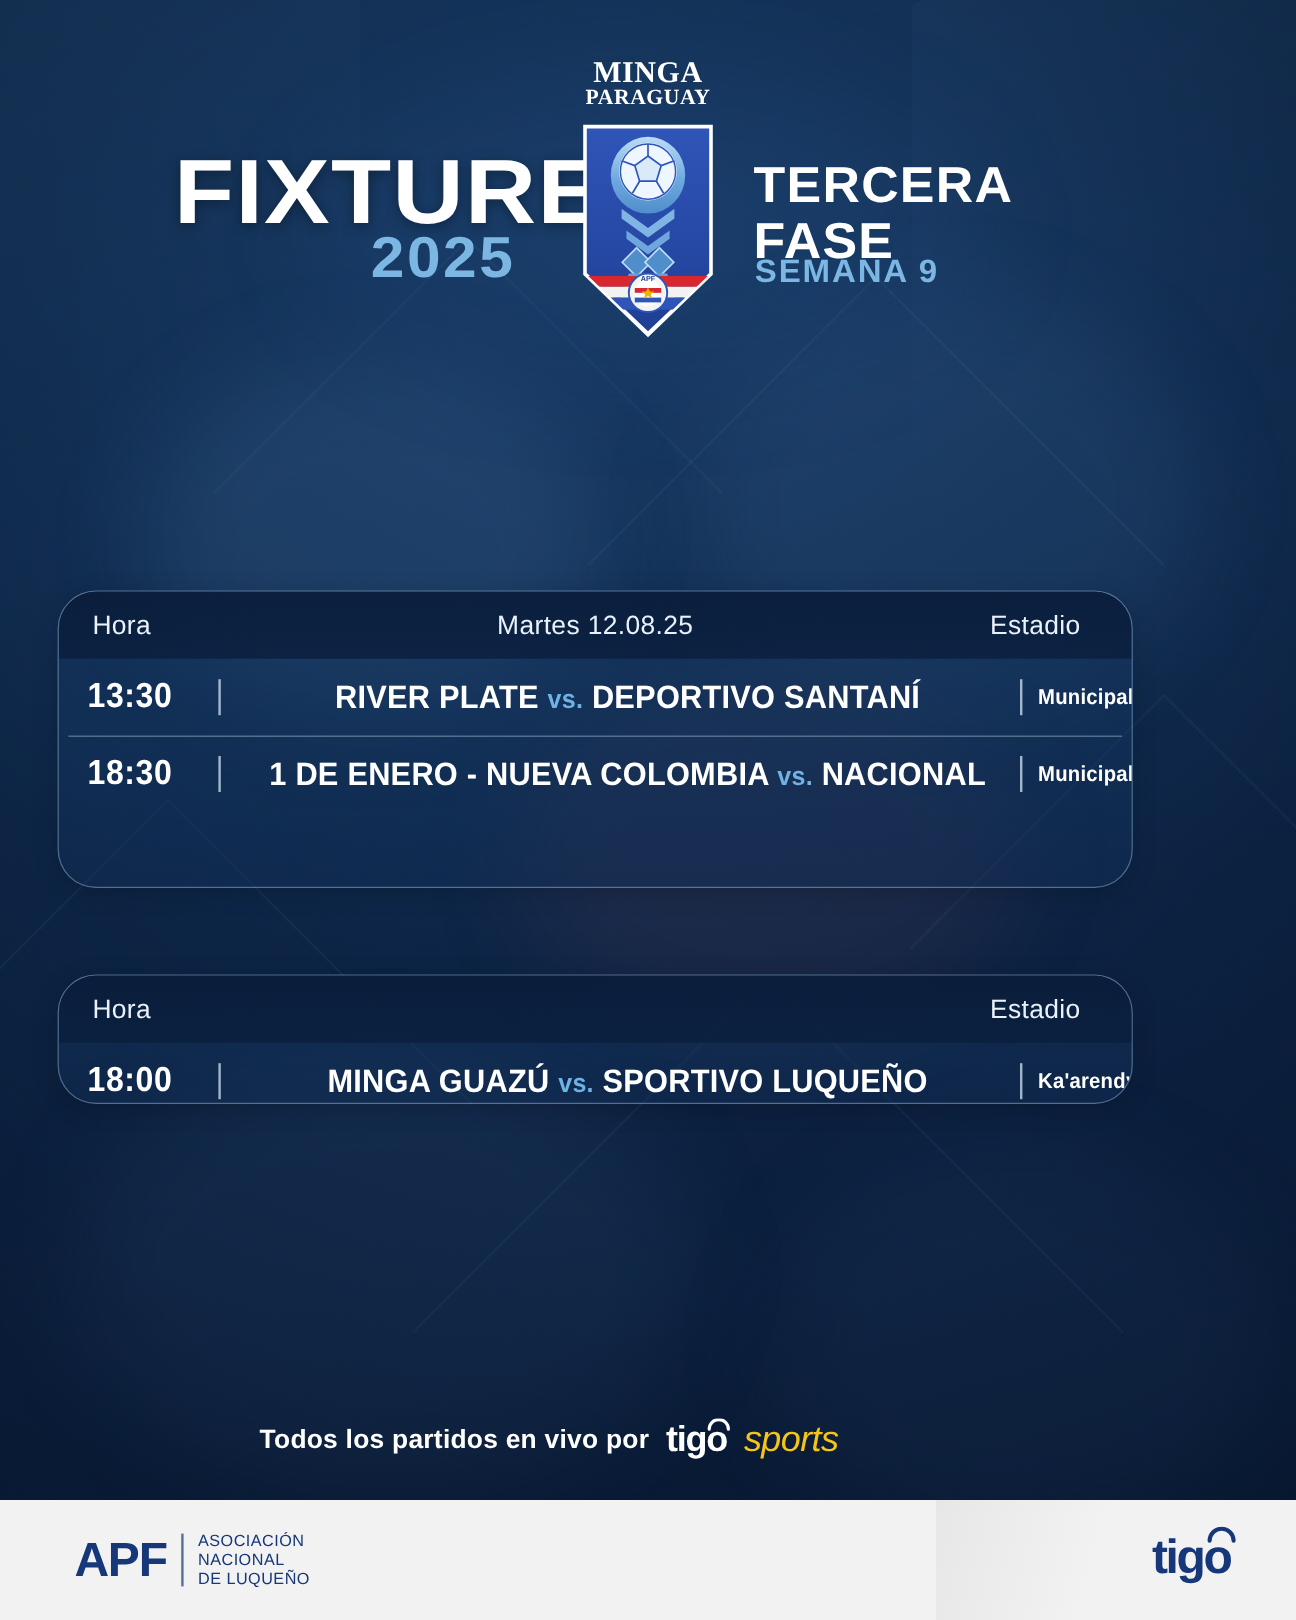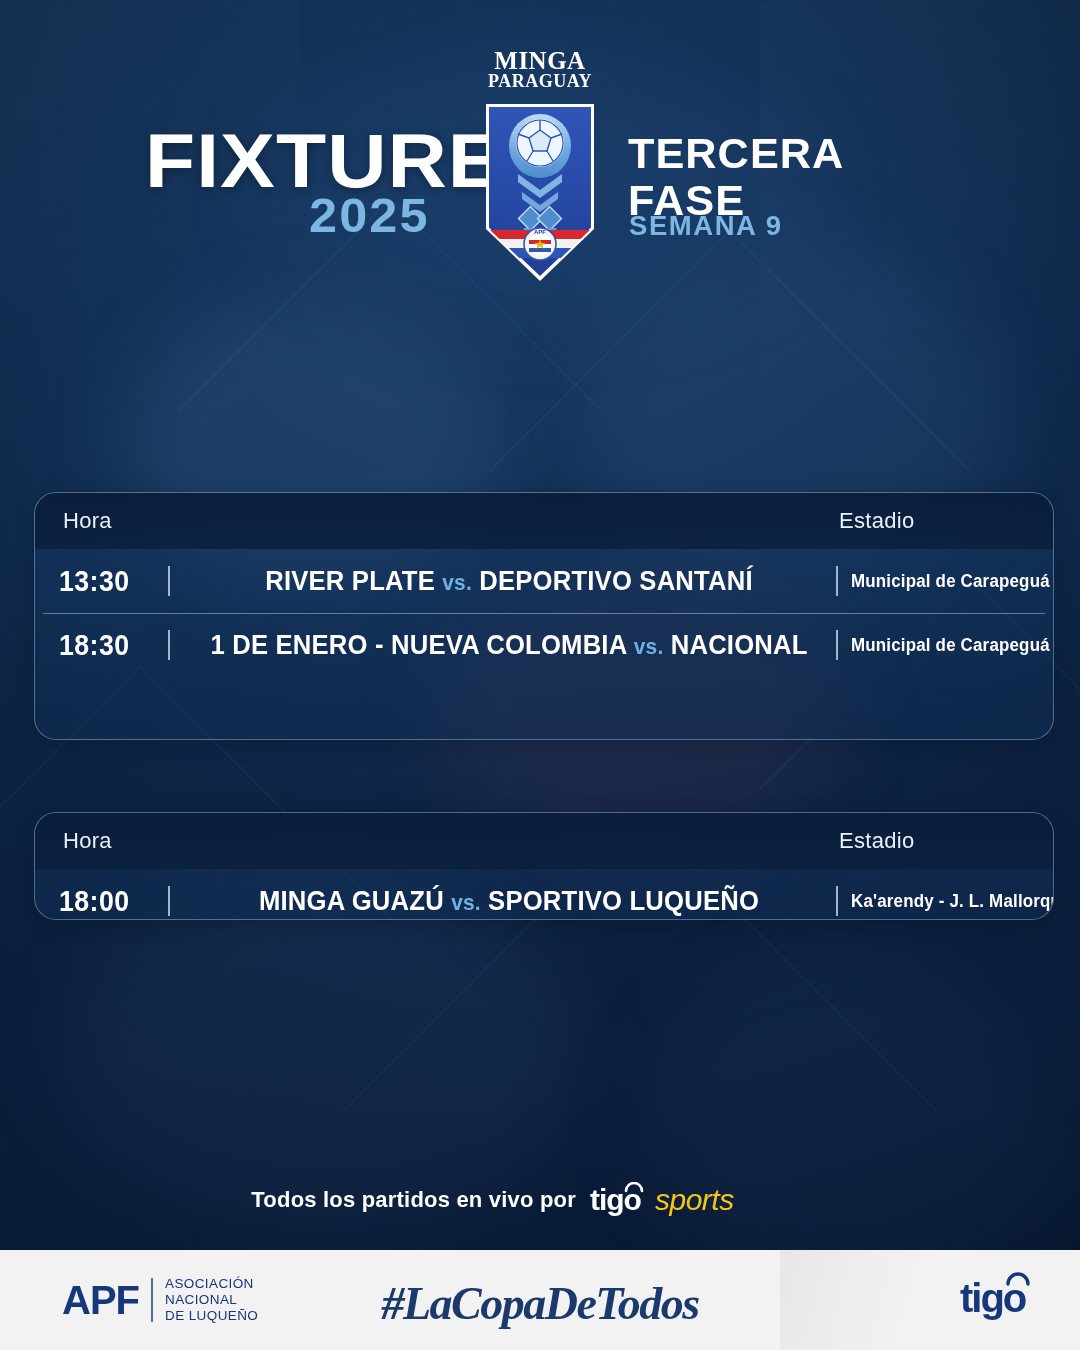--- a/index.html
+++ b/index.html
@@ -78,42 +78,42 @@
   .crest-copa, .crest-py {
     position:absolute; left:0; width:136px; text-align:center;
     font-family:"Liberation Serif", serif; font-weight:bold; color:#fff;
     letter-spacing:.5px;
   }
   .crest-copa { top:0px;  font-size:25px; }
   .crest-py   { top:24px; font-size:18px; }
 
   
   .card {
-    position:absolute; left:34px; width:1020px;
+    position:absolute; left:48px; width:896px;
     border:1.5px solid rgba(170,205,235,.42);
-    border-radius:22px;
+    border-radius:32px;
     overflow:hidden;
     background:linear-gradient(180deg, rgba(22,56,99,.50) 0%, rgba(18,48,88,.42) 100%);
     box-shadow:0 4px 20px rgba(0,0,0,.18);
   }
   #card-1 { top:492px; height:248px; }
   #card-2 { top:812px; height:108px; }
 
   .thead {
     height:56px; display:flex; align-items:center;
     background:linear-gradient(180deg, rgba(9,27,56,.88) 0%, rgba(10,30,60,.80) 100%);
     position:relative;
   }
   .th {
     color:#e9f1f9; font-size:22px; font-weight:normal;
     letter-spacing:.3px;
   }
   .th-hora   { position:absolute; left:28px; }
   .th-date   { position:absolute; left:0; width:100%; text-align:center; }
-  .th-estadio{ position:absolute; left:776px;margin-left:28px; }
+  .th-estadio{ position:absolute; left:776px; }
 
   .row {
     height:64px; display:flex; align-items:center; position:relative;
   }
   .row + .row::before {
     content:""; position:absolute; top:0; left:8px; right:8px;
     height:1px; background:rgba(198,222,242,.45);
   }
   .r-time {
     position:absolute; left:24px; top:50%; transform:translateY(-50%) scaleX(.92);
@@ -141,21 +141,21 @@
   .r-stadium {
     position:absolute; left:816px; width:228px;
     font-size:18px; font-weight:bold; color:#ffffff;
     letter-spacing:.2px; white-space:nowrap;
     transform:scaleX(.94); transform-origin:left center;
   }
 
   
   .broadcast {
     position:absolute; left:0; top:1183px; width:915px;
-    display:flex; align-items:center; justify-content:center; gap:14px;margin-left:35px;
+    display:flex; align-items:center; justify-content:center; gap:14px;
   }
   .bc-text {
     font-size:22px; font-weight:bold; color:#ffffff; letter-spacing:.2px;
   }
   .tigo-word {
     font-size:30px; font-weight:bold; color:#ffffff;
     letter-spacing:-1px; position:relative; line-height:1;
   }
   .sports-word {
     font-size:30px; font-weight:normal; color:#f5c518; letter-spacing:-.5px;font-style:italic;
@@ -274,20 +274,21 @@
     </div>
 
     <div class="phase-1">TERCERA</div>
     <div class="phase-2">FASE</div>
     <div class="phase-week">SEMANA 9</div>
   </div>
 
   <div class="card" id="card-1">
     <div class="thead">
       <div class="th th-hora">Hora</div>
+      <div class="th th-date">Martes 12.08.25</div>
       <div class="th th-estadio">Estadio</div>
     </div>
 
     <div class="row">
       <div class="r-time">13:30</div>
       <div class="r-sep1"></div>
       <div class="r-match">
         <span>RIVER PLATE</span>
         <span class="vs">vs.</span>
         <span>DEPORTIVO SANTANÍ</span>
@@ -346,21 +347,20 @@
   <div class="apf">
     <div class="apf-mark">APF</div>
     <div class="apf-rule"></div>
     <div class="apf-sub">
       <div>ASOCIACIÓN</div>
       <div>NACIONAL</div>
       <div>DE LUQUEÑO</div>
     </div>
   </div>
 
-  <div class="hashtag">#LaCopaDeTodos</div>
 
   <div class="tigo-bottom">
     <span>tigo</span>
     <svg width="26" height="18" viewBox="0 0 26 18" style="position:absolute;right:-6px;top:-6px;">
       <path d="M3 12 A10 10 0 0 1 23 12" stroke="#16377a" stroke-width="3.4" fill="none" stroke-linecap="round"></path>
     </svg>
   </div>
 
 </div>
 

